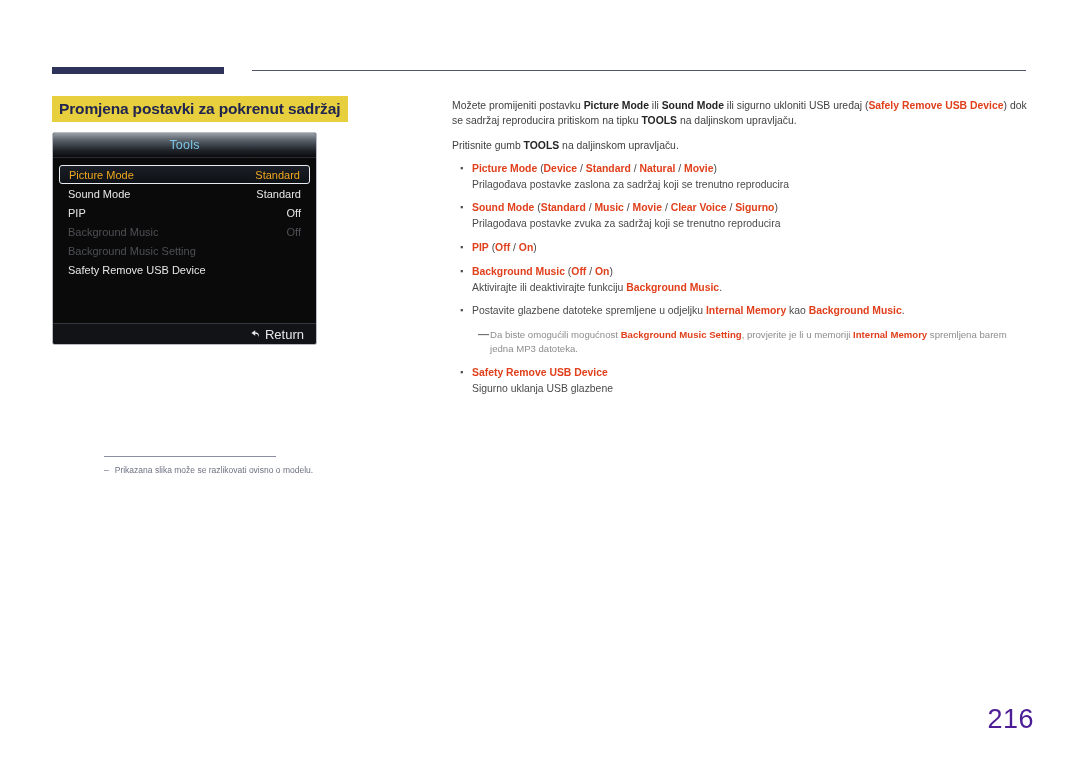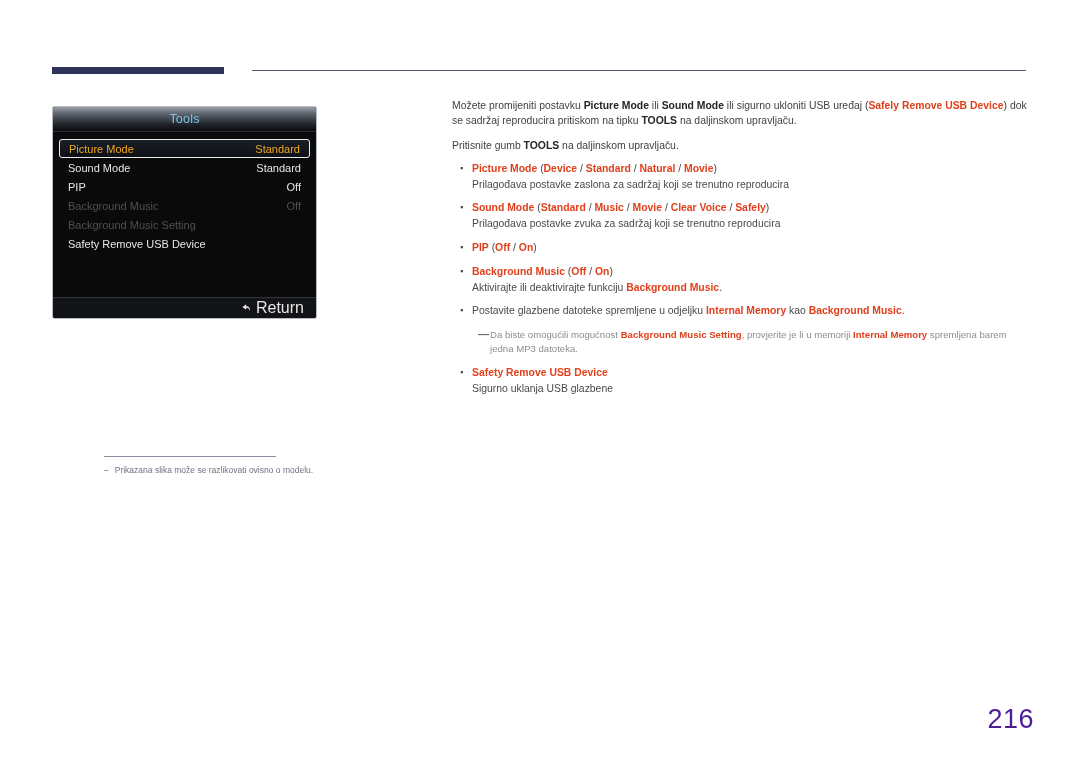--- a/index.html
+++ b/index.html
@@ -125,21 +125,21 @@
     align-items: center;
     justify-content: flex-end;
     box-sizing: border-box;
     padding-right: 12px;
   }
   .return-btn {
     display: flex;
     align-items: center;
     gap: 4px;
     color: #e6e6e6;
-    font-size: 16px;
+    font-size: 13px;
   }
   .return-icon { display: block; }
 
   
   .footnote-wrap {
     position: absolute;
     left: 52px; top: 360px;
     width: 330px;
   }
   .footnote-rule {
@@ -226,20 +226,21 @@
 </head>
 <body>
 
 <div class="top-rules">
   <div class="rule-thick"></div>
   <div class="rule-thin"></div>
 </div>
 
 <div class="left-col">
 
+  <div class="page-title">Promjena postavki za pokrenut sadržaj</div>
 
   
   <div class="osd-panel">
 
     <div class="osd-header">
       <span class="osd-header-title">Tools</span>
     </div>
 
     <div class="osd-body">
 
@@ -316,21 +317,21 @@
         <span>Picture Mode</span><span class="paren"> (</span><span>Device</span><span class="sep"> / </span><span>Standard</span><span class="sep"> / </span><span>Natural</span><span class="sep"> / </span><span>Movie</span><span class="paren">)</span>
       </div>
       <div class="bullet-desc">Prilagođava postavke zaslona za sadržaj koji se trenutno reproducira</div>
     </div>
   </div>
 
   <div class="bullet-item">
     <div class="bullet-mark">▪</div>
     <div class="bullet-body">
       <div class="bullet-head">
-        <span>Sound Mode</span><span class="paren"> (</span><span>Standard</span><span class="sep"> / </span><span>Music</span><span class="sep"> / </span><span>Movie</span><span class="sep"> / </span><span>Clear Voice</span><span class="sep"> / </span><span>Safely</span><span class="paren">)</span>
+        <span>Sound Mode</span><span class="paren"> (</span><span>Standard</span><span class="sep"> / </span><span>Music</span><span class="sep"> / </span><span>Movie</span><span class="sep"> / </span><span>Clear Voice</span><span class="sep"> / </span><span>Sigurno</span><span class="paren">)</span>
       </div>
       <div class="bullet-desc">Prilagođava postavke zvuka za sadržaj koji se trenutno reproducira</div>
     </div>
   </div>
 
   <div class="bullet-item">
     <div class="bullet-mark">▪</div>
     <div class="bullet-body">
       <div class="bullet-head">
         <span>PIP</span><span class="paren"> (</span><span>Off</span><span class="sep"> / </span><span>On</span><span class="paren">)</span>

